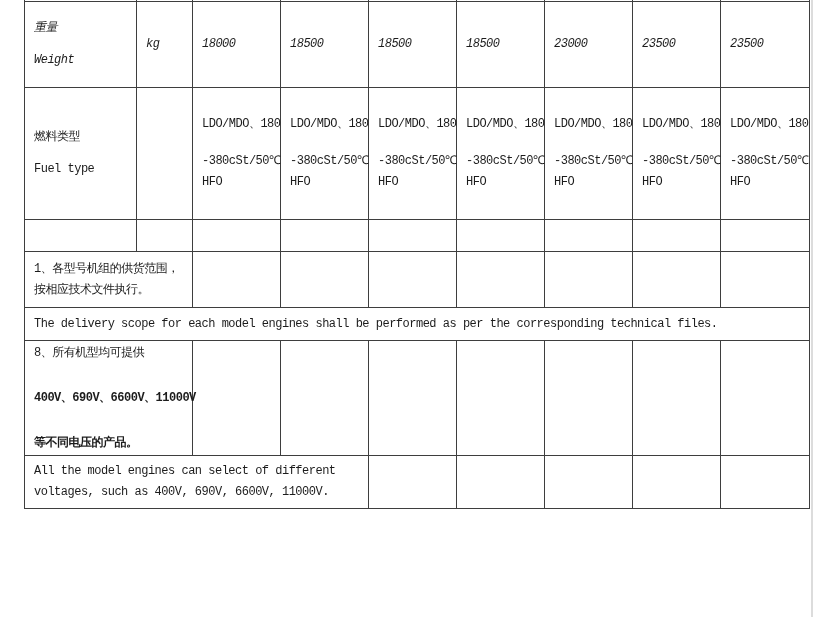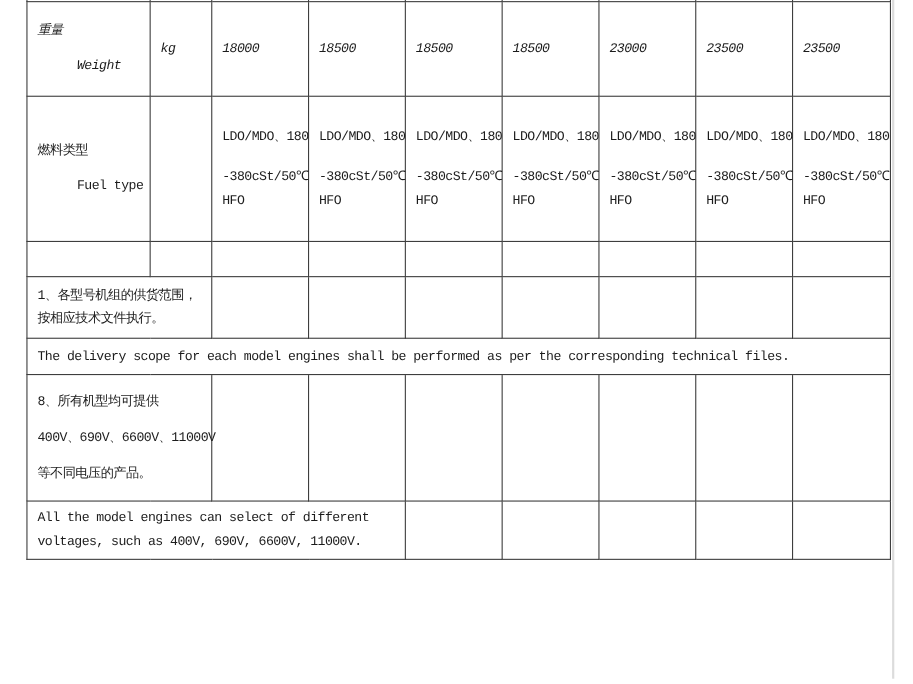--- a/index.html
+++ b/index.html
@@ -33,22 +33,22 @@
   }
   tr.sliver td {
     height: 3px;
     border-top: none;
     padding: 0;
   }
   .ln {
     line-height: 21px;
     white-space: nowrap;
   }
-  .gap11 { margin-top: 11px; margin-left: 36px; }  
-  .gap12 { margin-top: 12px; }  
+  .gap11 { margin-top: 11px; }  
+  .gap12 { margin-top: 24px; font-weight: bold; }  
   .gap9  { margin-top: 16px;  }  
   .r-weight td  { height: 85px; font-style: italic; }
   .r-cert td    { height: 31px; }
   .r-fuel td    { height: 131px; }
   .r-empty td   { height: 31px; }
   .r-expl td    { height: 81px; }
   .r-note1 td   { height: 55px; }
   .r-deliv td   { height: 32px; }
   .r-note2 td   { height: 114px; }
   .r-volt td    { height: 52px; }

